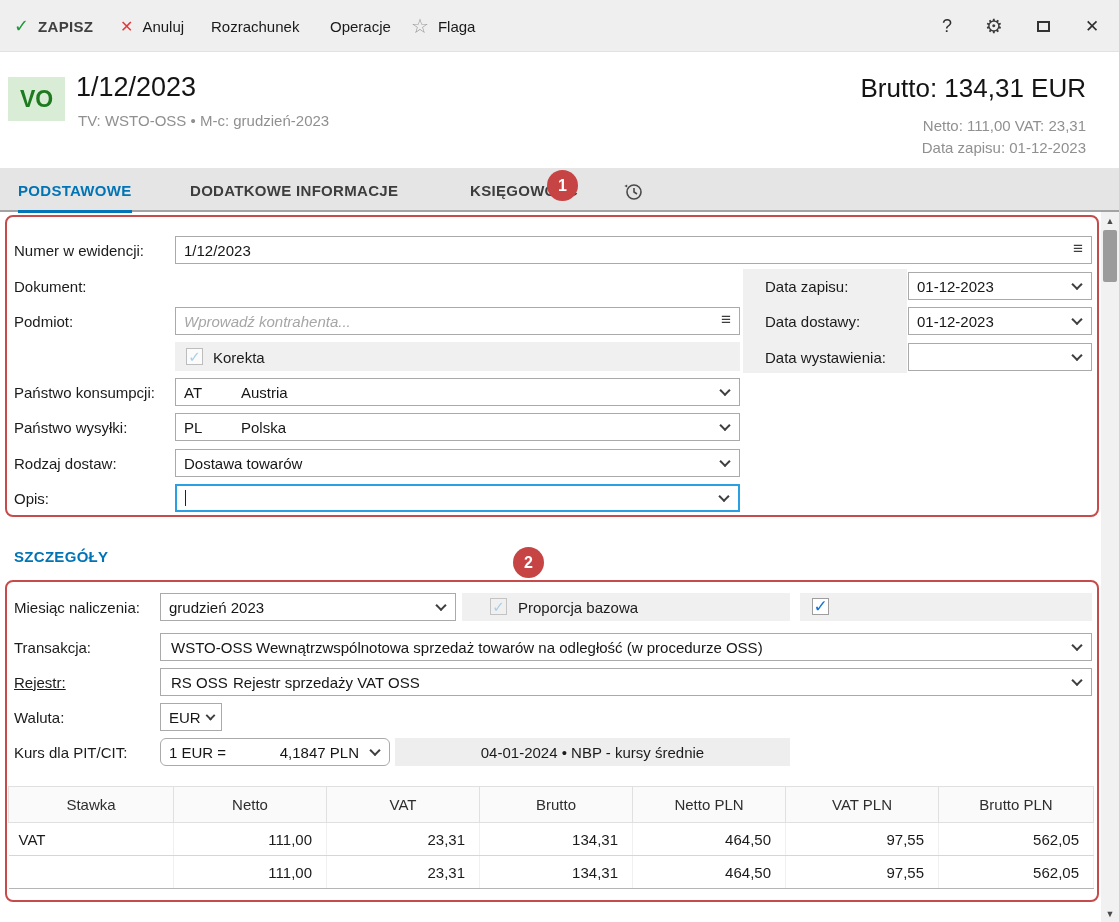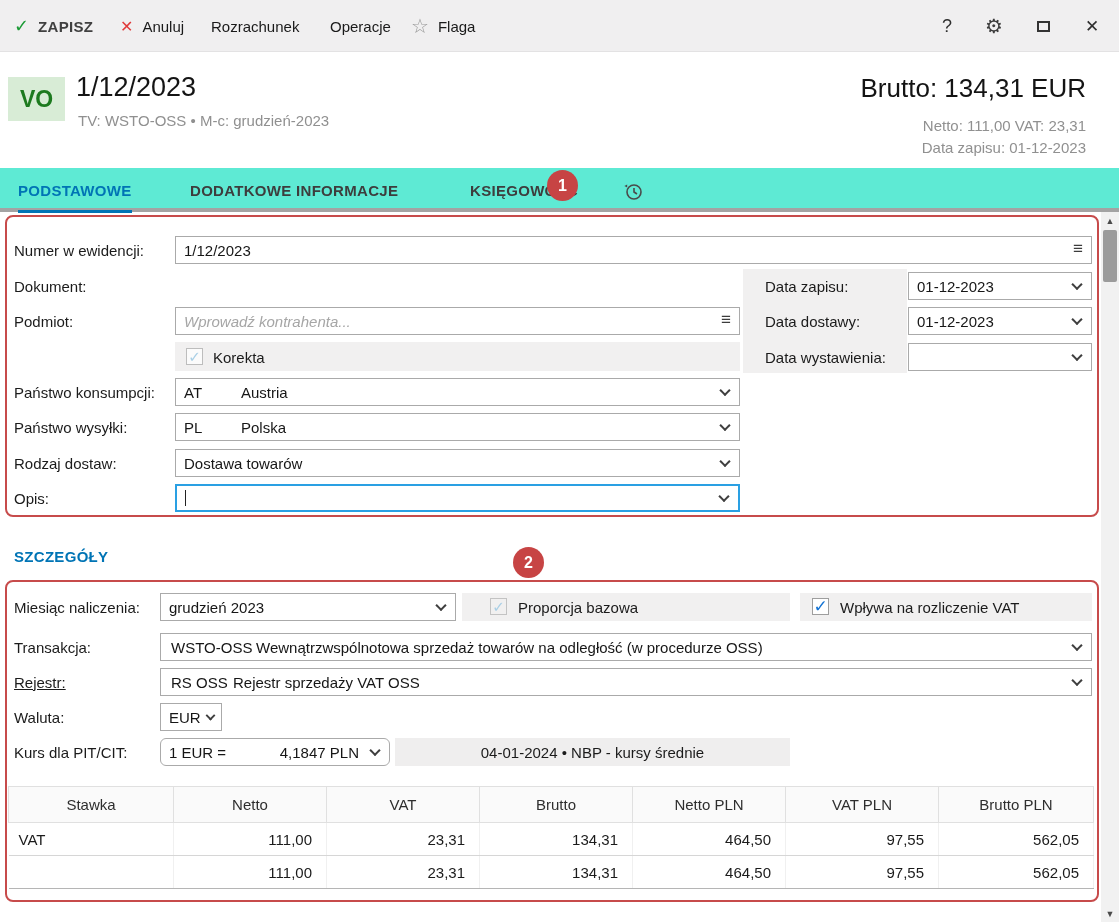--- a/index.html
+++ b/index.html
@@ -22,21 +22,21 @@
 
   
   .vo-badge { position:absolute; left:8px; top:77px; width:57px; height:44px; background:#d8ecd6; color:#1d7a1f; font-size:23px; font-weight:700; display:flex; align-items:center; justify-content:center; }
   .doc-number { position:absolute; left:76px; top:72px; font-size:27px; color:#141414; }
   .header-meta { position:absolute; left:78px; top:112px; font-size:15px; color:#909090; }
   .hdr-gross { position:absolute; right:33px; top:73px; font-size:26px; color:#141414; text-align:right; }
   .hdr-netvat { position:absolute; right:33px; top:117px; font-size:15px; color:#909090; text-align:right; }
   .hdr-saved  { position:absolute; right:33px; top:139px; font-size:15px; color:#909090; text-align:right; }
 
   
-  .tabbar { position:absolute; left:0; top:168px; width:1119px; height:44px; background:#5eead4; border-bottom:4px solid #a3a3a3; }
+  .tabbar { position:absolute; left:0; top:168px; width:1119px; height:44px; background:#e5e5e5; border-bottom:2px solid #a3a3a3; }
   .tab { position:absolute; top:0; height:44px; display:flex; align-items:center; font-size:15px; font-weight:700; color:#3d3d3d; letter-spacing:.3px; white-space:nowrap; }
   .tab.active { color:#0074b5; }
   .tab.active::after { content:""; position:absolute; left:0; right:0; bottom:-1px; height:3px; background:#0074b5; }
   .history { position:absolute; left:620px; top:10px; width:26px; height:26px; display:flex; align-items:center; justify-content:center; }
 
   
   .redbox { position:absolute; border:2px solid #c74b4b; border-radius:8px; pointer-events:none; z-index:30; }
   .badge { position:absolute; width:31px; height:31px; border-radius:50%; background:#c74444; color:#fff; font-size:16px; font-weight:700; display:flex; align-items:center; justify-content:center; z-index:31; pointer-events:none; }
 
   
@@ -210,21 +210,20 @@
     <span>grudzień 2023</span>
     <span class="chev"></span>
   </div>
   <div class="checkbox" style="left:490px; top:598px; background:transparent; border-color:#c3c3c3;">
     <span class="check-dim">✓</span>
   </div>
   <div class="lbl" style="left:518px; top:593px;">Proporcja bazowa</div>
   <div class="checkbox" style="left:812px; top:598px; background:#fff; border-color:#9e9e9e;">
     <span class="check-on">✓</span>
   </div>
-  <div class="lbl" style="left:840px; top:593px;">Wpływa na rozliczenie VAT</div>
 
   <div class="lbl" style="left:14px; top:633px;">Transakcja:</div>
   <div class="fld" style="left:160px; top:633px; width:932px; padding-left:10px;">
     <span>WSTO-OSS</span>
     <span class="desc-off2">Wewnątrzwspólnotowa sprzedaż towarów na odległość (w procedurze OSS)</span>
     <span class="chev"></span>
   </div>
 
   <div class="lbl" style="left:14px; top:668px;text-decoration:underline;">Rejestr:</div>
   <div class="fld" style="left:160px; top:668px; width:932px; padding-left:10px;">

